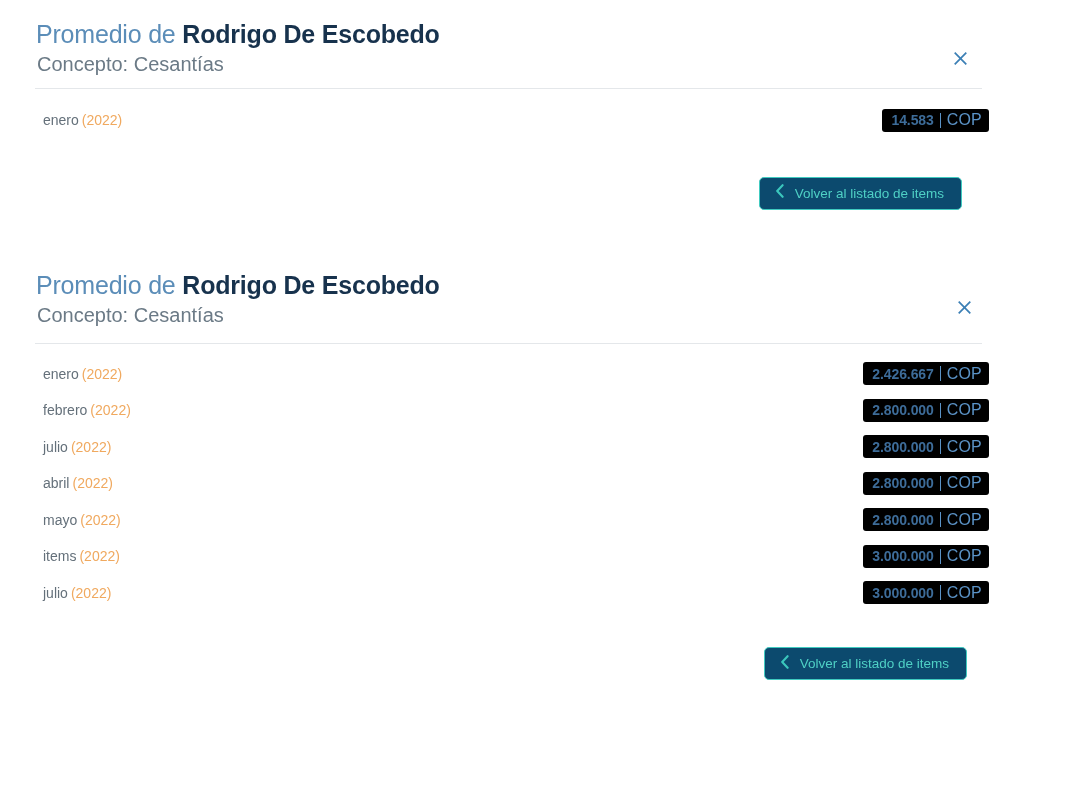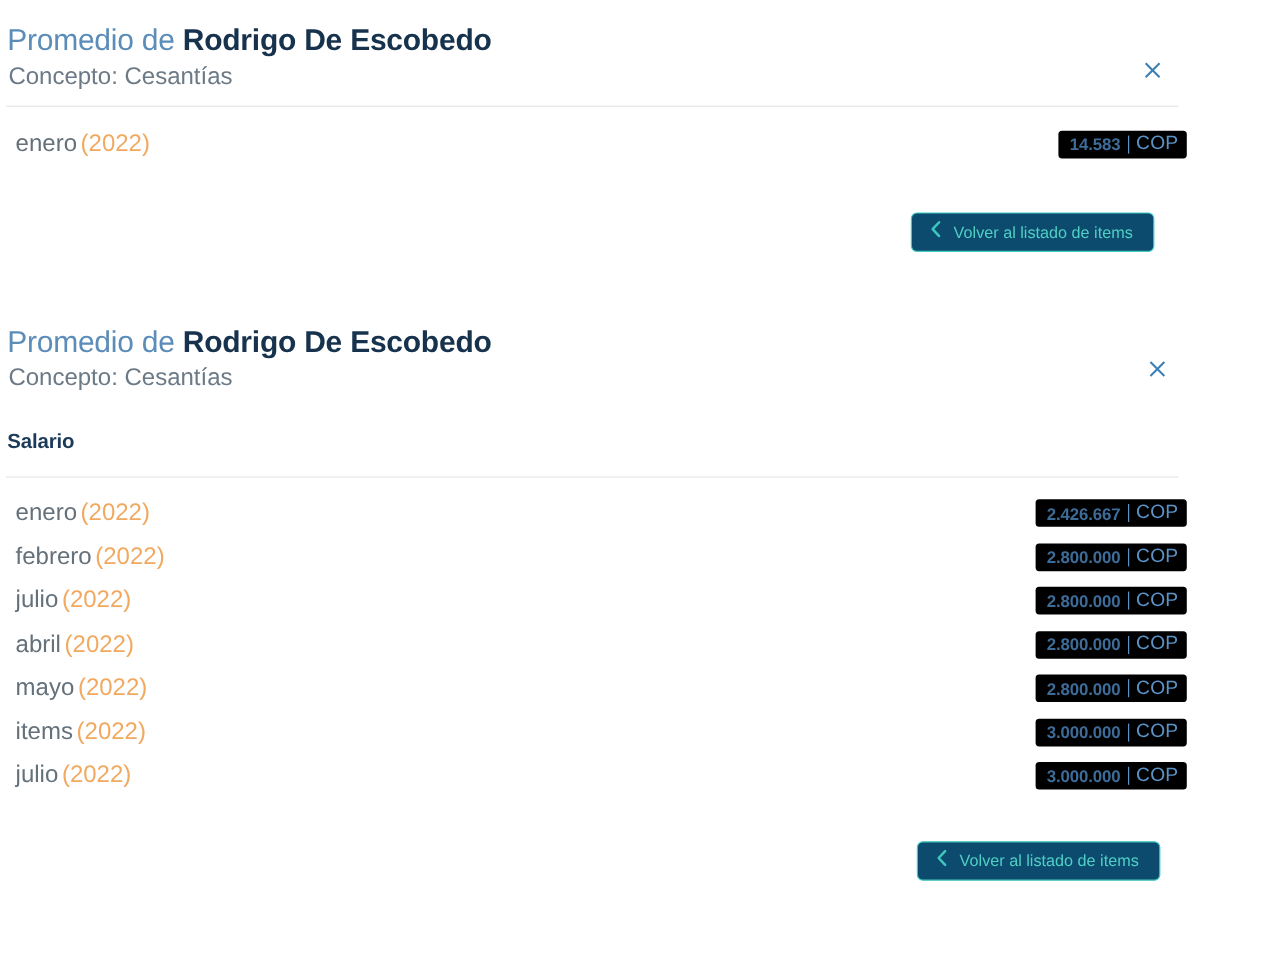--- a/index.html
+++ b/index.html
@@ -15,20 +15,21 @@
   body {
     font-family: "Liberation Sans", "DejaVu Sans", sans-serif;
     -webkit-font-smoothing: antialiased;
     color: #2c3e50;
   }
 
   .page {
     width: 989px;
     height: 811px;
     position: relative;
+    padding-left: 30px;
   }
 
   
   .panel {
     position: relative;
     padding: 0 0 0 0;
   }
   #panel-1 { padding-top: 19px; }
   #panel-2 { padding-top: 24px; }
 
@@ -109,21 +110,21 @@
   }
   .row {
     display: flex;
     align-items: center;
     height: 36.5px;
     padding: 0 0 0 13px;
   }
   #panel-2 .rows { padding-top: 12px; }
 
   .row-label {
-    font-size: 20px;
+    font-size: 14px;
     color: #64707a;
     font-weight: 400;
     white-space: nowrap;
   }
   .row-label .row-year {
     color: #f0a95f;
     margin-left: 3px;
   }
 
   .row-value-wrap {
@@ -262,21 +263,20 @@
       </h1>
       <div class="panel-subtitle">Concepto: Cesantías</div>
 
       <button class="close-btn" aria-label="Cerrar">
         <svg width="17" height="17" viewBox="0 0 17 17" aria-hidden="true">
           <path d="M3.3 2.1 L8.5 7.3 L13.7 2.1 L14.9 3.3 L9.7 8.5 L14.9 13.7 L13.7 14.9 L8.5 9.7 L3.3 14.9 L2.1 13.7 L7.3 8.5 L2.1 3.3 Z" fill="#3b7fb5"></path>
         </svg>
       </button>
     </div>
 
-    <h2 class="section-title">Salario</h2>
 
     <div class="divider"></div>
 
     <div class="rows">
 
       <div class="row">
         <span class="row-label"><span>enero</span><span class="row-year">(2022)</span></span>
         <span class="row-spacer"></span>
         <span class="row-value-wrap">
           <span class="badge">

